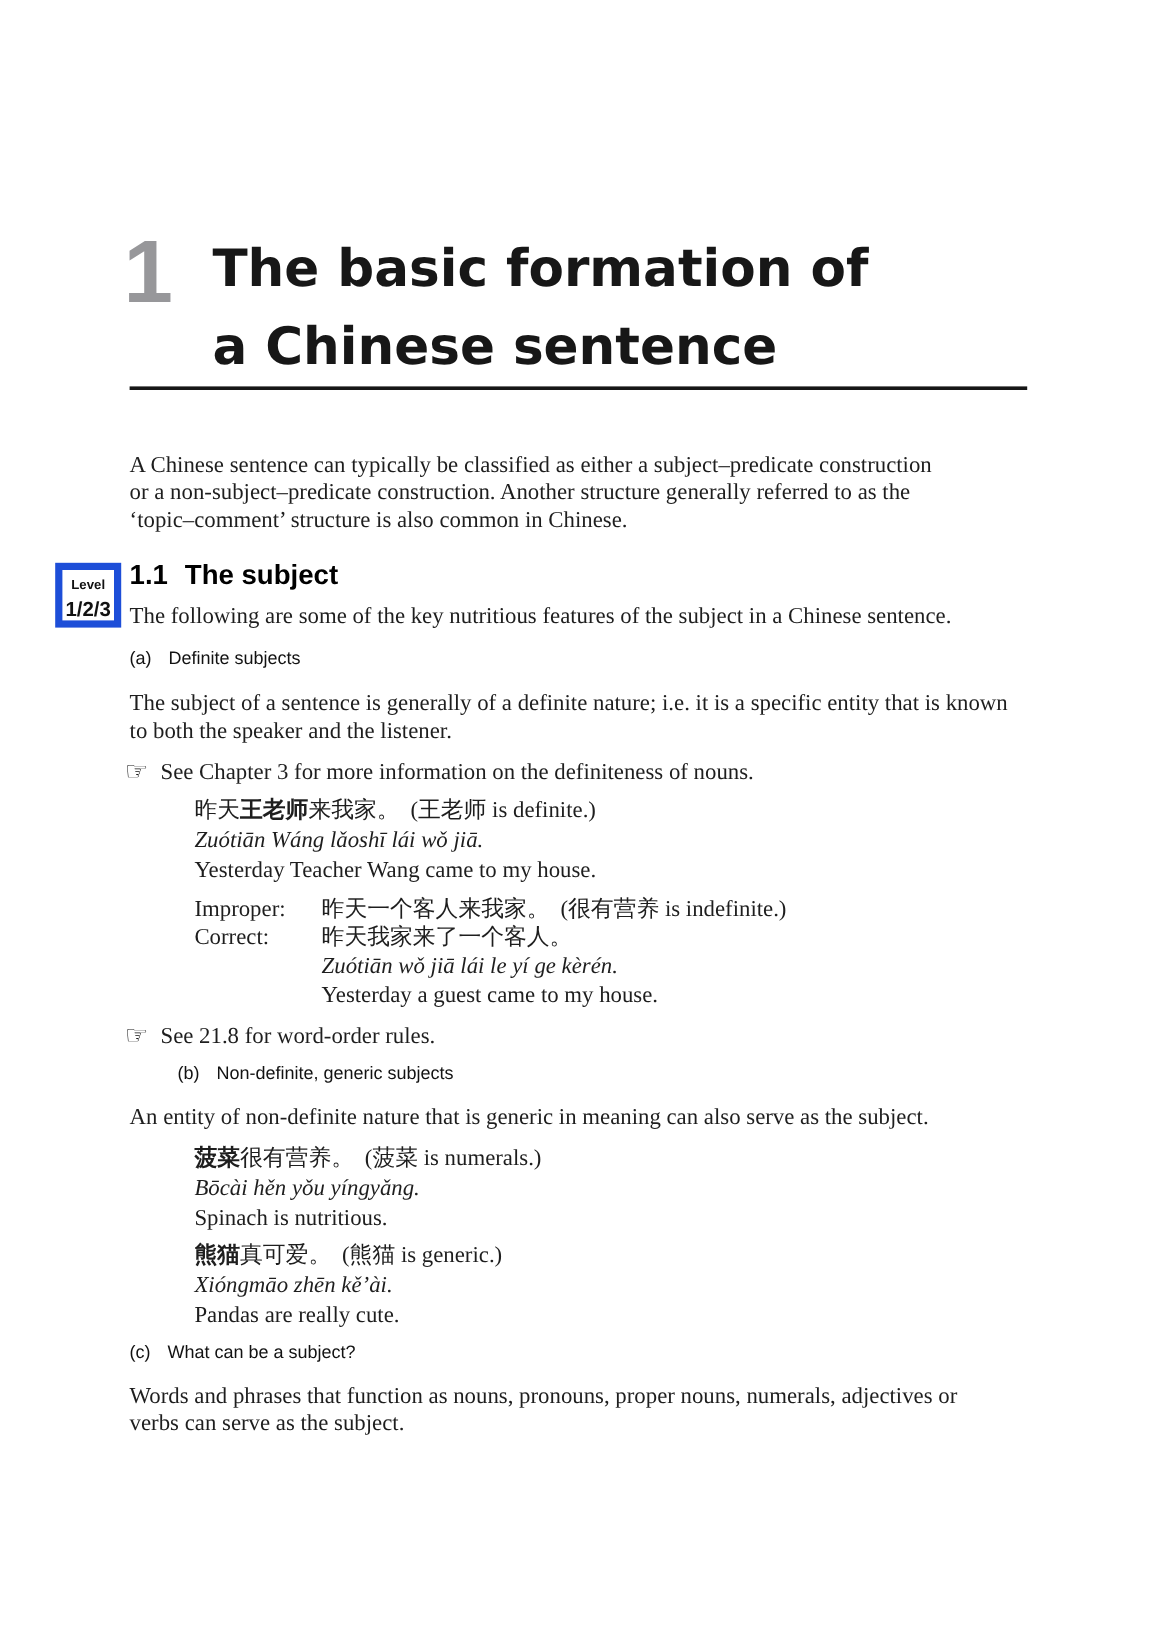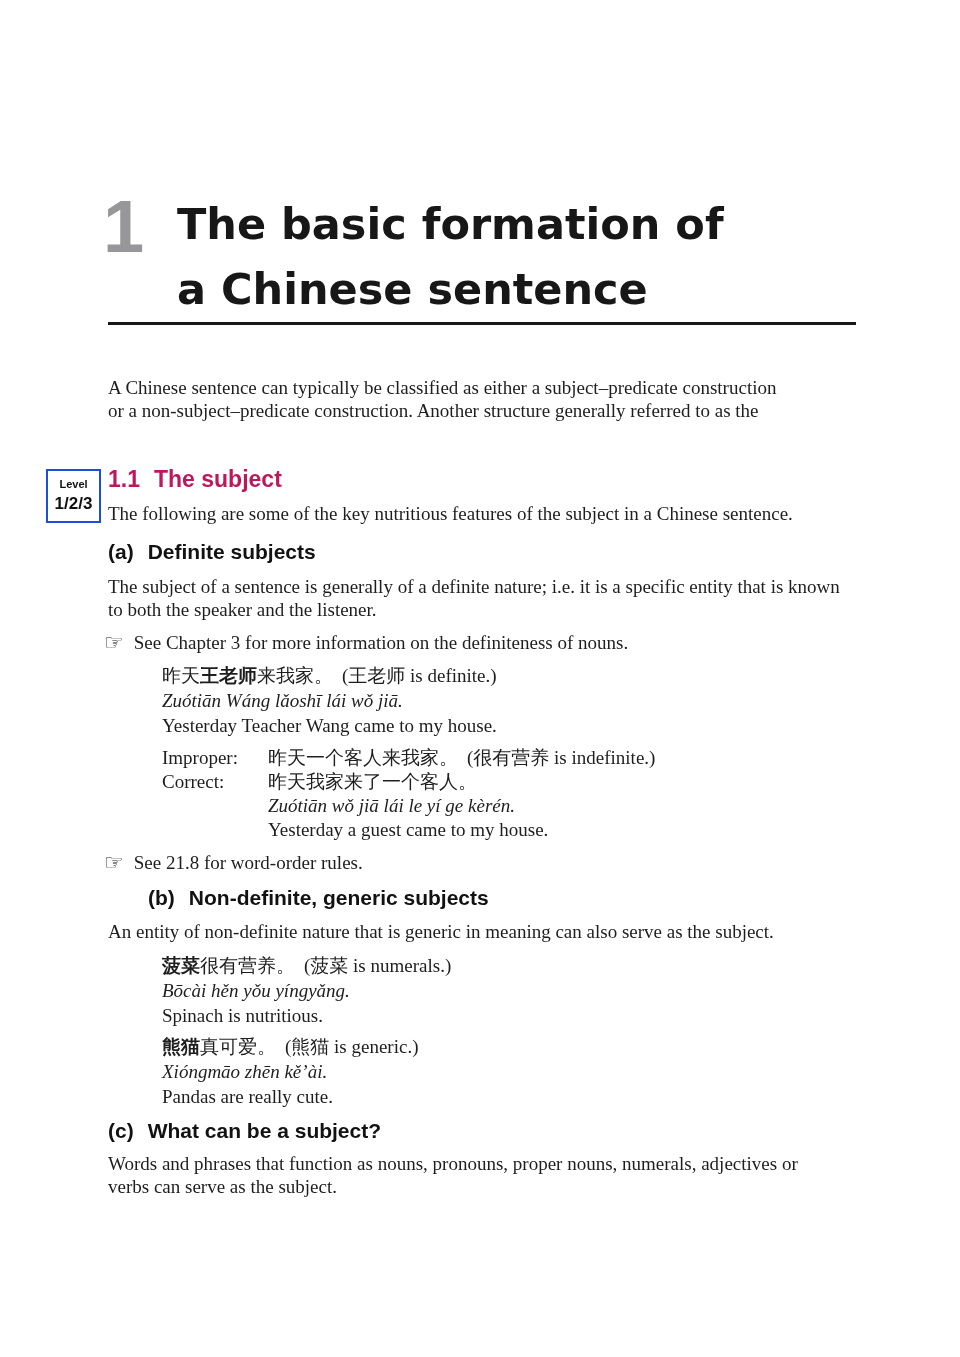--- a/index.html
+++ b/index.html
@@ -46,44 +46,44 @@
     font-size: 19px;
     line-height: 23px;
     color: #1e1e1e;
   }
   .intro { left: 108px; top: 376px; width: 760px; }
 
   
   .level-box {
     left: 46px; top: 469px;
     width: 55px; height: 54px;
-    border: 2px solid #1d4ed8;
+    border: 6px solid #1d4ed8;
     background: #fff;
     text-align: center;
     font-family: "Liberation Sans", sans-serif;
     font-weight: bold;
     color: #111;
     box-sizing: border-box;
   }
   .level-label { font-size: 11px; margin-top: 7px; }
   .level-value { font-size: 17px; margin-top: 4px; }
 
   
   .h-section {
     left: 108px; top: 466px;
     font-family: "Liberation Sans", sans-serif;
     font-weight: bold;
     font-size: 23px;
-    color: #be185d;
+    color: #000000;
   }
   .h-section .h-num { margin-right: 14px; }
   .h-sub {
     font-family: "Liberation Sans", sans-serif;
-    font-weight: bold;
-    font-size: 21px;
+    font-weight: normal;
+    font-size: 15px;
     color: #121212;
   }
   .h-sub .h-label { margin-right: 14px; }
   .sub-a { left: 108px; top: 540px; }
   .sub-b { left: 108px; top: 886px; margin-left: 40px; }
   .sub-c { left: 108px; top: 1119px; }
 
   .lead { left: 108px; top: 502px; width: 800px; }
   .body-a { left: 108px; top: 575px; width: 775px; }
   .body-b { left: 108px; top: 920px; width: 800px; }
@@ -136,20 +136,21 @@
 <div class="abs chapter-num">1</div>
 <div class="abs chapter-title">
   <div>The basic formation of</div>
   <div>a Chinese sentence</div>
 </div>
 <div class="abs title-rule"></div>
 
 <div class="abs para intro">
   <div>A Chinese sentence can typically be classified as either a subject–predicate construction</div>
   <div>or a non-subject–predicate construction. Another structure generally referred to as the</div>
+  <div>‘topic–comment’ structure is also common in Chinese.</div>
 </div>
 
 <div class="abs level-box">
   <div class="level-label">Level</div>
   <div class="level-value">1/2/3</div>
 </div>
 
 <div class="abs h-section">
   <span class="h-num">1.1</span><span>The subject</span>
 </div>

